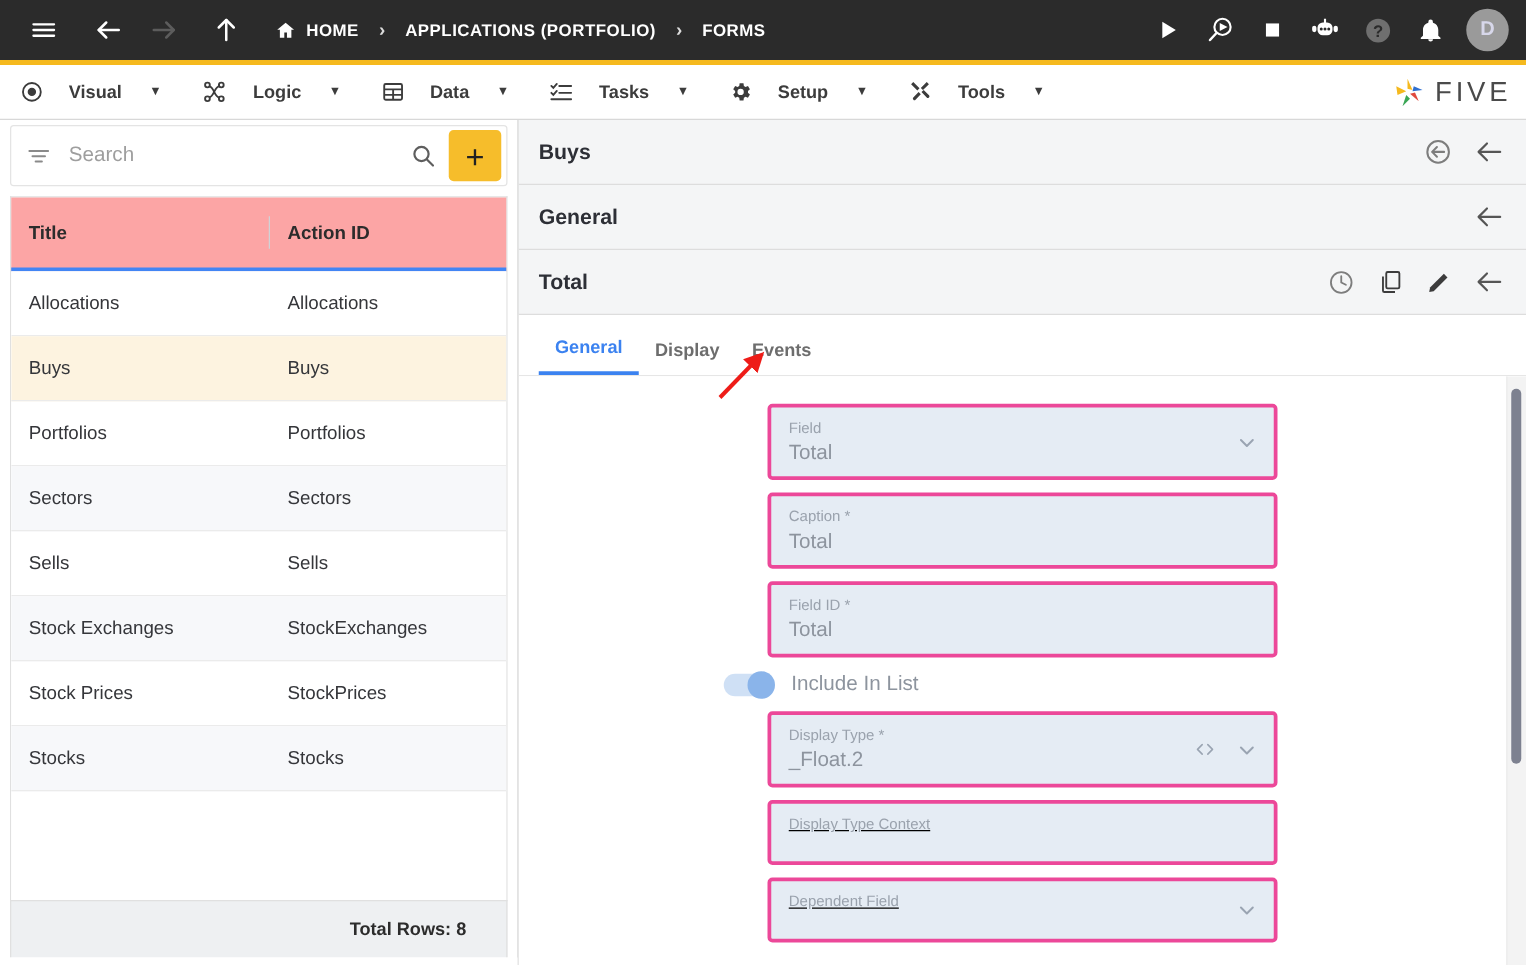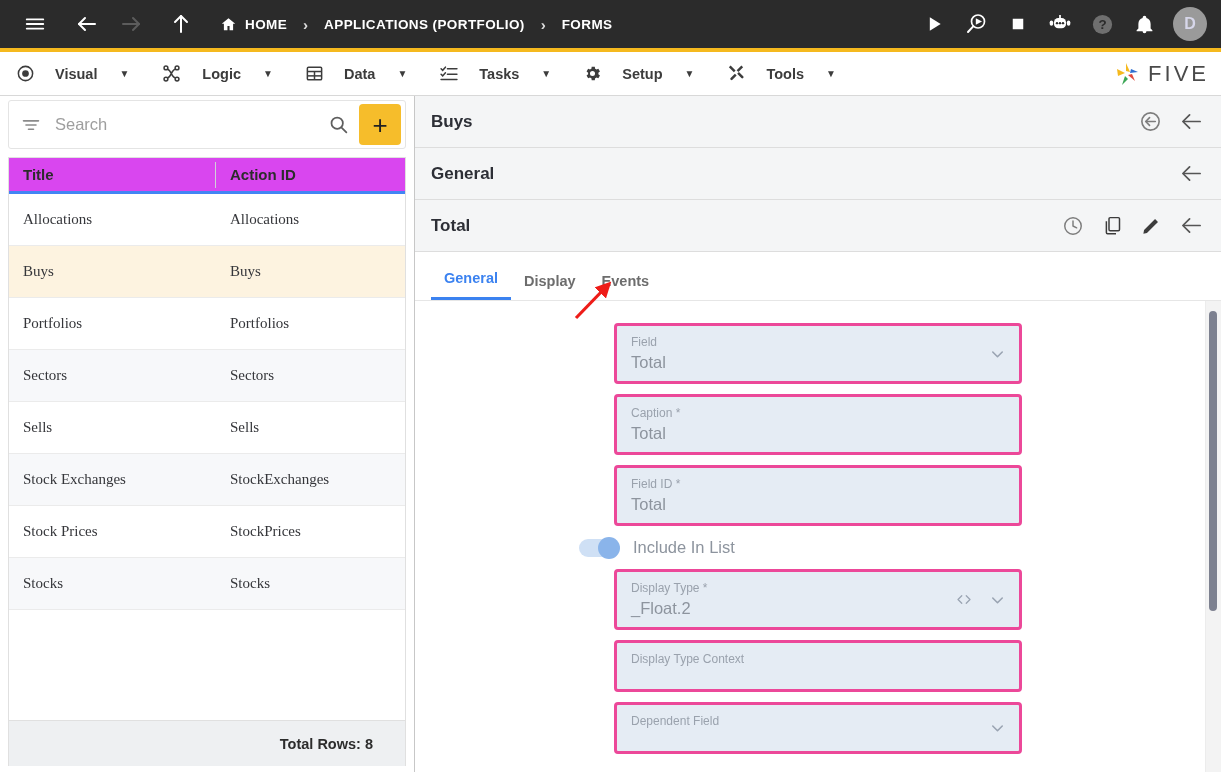--- a/index.html
+++ b/index.html
@@ -146,22 +146,22 @@
   .tablewrap {
     margin: 8px 8px 0 8px;
     border: 1px solid #e0e0e0;
     border-bottom: none;
     flex: 1 1 auto;
     display: flex;
     flex-direction: column;
     min-height: 0;
   }
   .thead {
-    height: 36px;
-    background: #d946ef;
+    height: 59px;
+    background: #fca5a5;
     border-bottom: 3px solid #4285f4;
     display: flex;
     align-items: center;
     flex: 0 0 auto;
   }
   .th {
     font-size: 15px; font-weight: bold; color: #2c2c2c;
     padding-left: 14px;
     height: 26px; display:flex; align-items:center;
   }
@@ -171,21 +171,21 @@
   .trow {
     height: 52px;
     display: flex;
     align-items: center;
     border-bottom: 1px solid #ebebeb;
     font-size: 15px;
     color: #35363a;
   }
   .trow.alt { background: #f7f8fa; }
   .trow.sel { background: #fdf3e0; }
-  .td { padding-left: 14px; font-family: Liberation Serif, serif; }
+  .td { padding-left: 14px; }
   .td.c1 { width: 207px; flex: 0 0 207px; }
   .td.c2 { flex: 1 1 auto; }
   .tfoot {
     height: 46px;
     background: #eef0f2;
     border-top: 1px solid #e0e0e0;
     border-left: 1px solid #e0e0e0;
     border-right: 1px solid #e0e0e0;
     margin: 0 8px;
     display: flex; align-items: center; justify-content: flex-end;
@@ -252,21 +252,21 @@
   .field {
     width: 408px;
     margin: 0 auto 10px auto;
     background: #e5ecf4;
     border: 3px solid #ec4899;
     border-radius: 4px;
     min-height: 50px;
     padding: 8px 14px 7px 14px;
     position: relative;
   }
-  .field.tall { min-height: 52px; }
+  .field.tall { min-height: 52px; text-decoration: underline; }
   .fld-label { font-size: 12px; color: #9aa2ad; line-height: 16px; }
   .fld-value { font-size: 16.5px; color: #8d949e; line-height: 24px; }
   .fld-right {
     position: absolute; right: 12px; top: 50%;
     transform: translateY(-50%);
     display: flex; align-items: center; gap: 14px;
     color: #9aa4b2;
   }
   .toggle-row {
     width: 482px;

